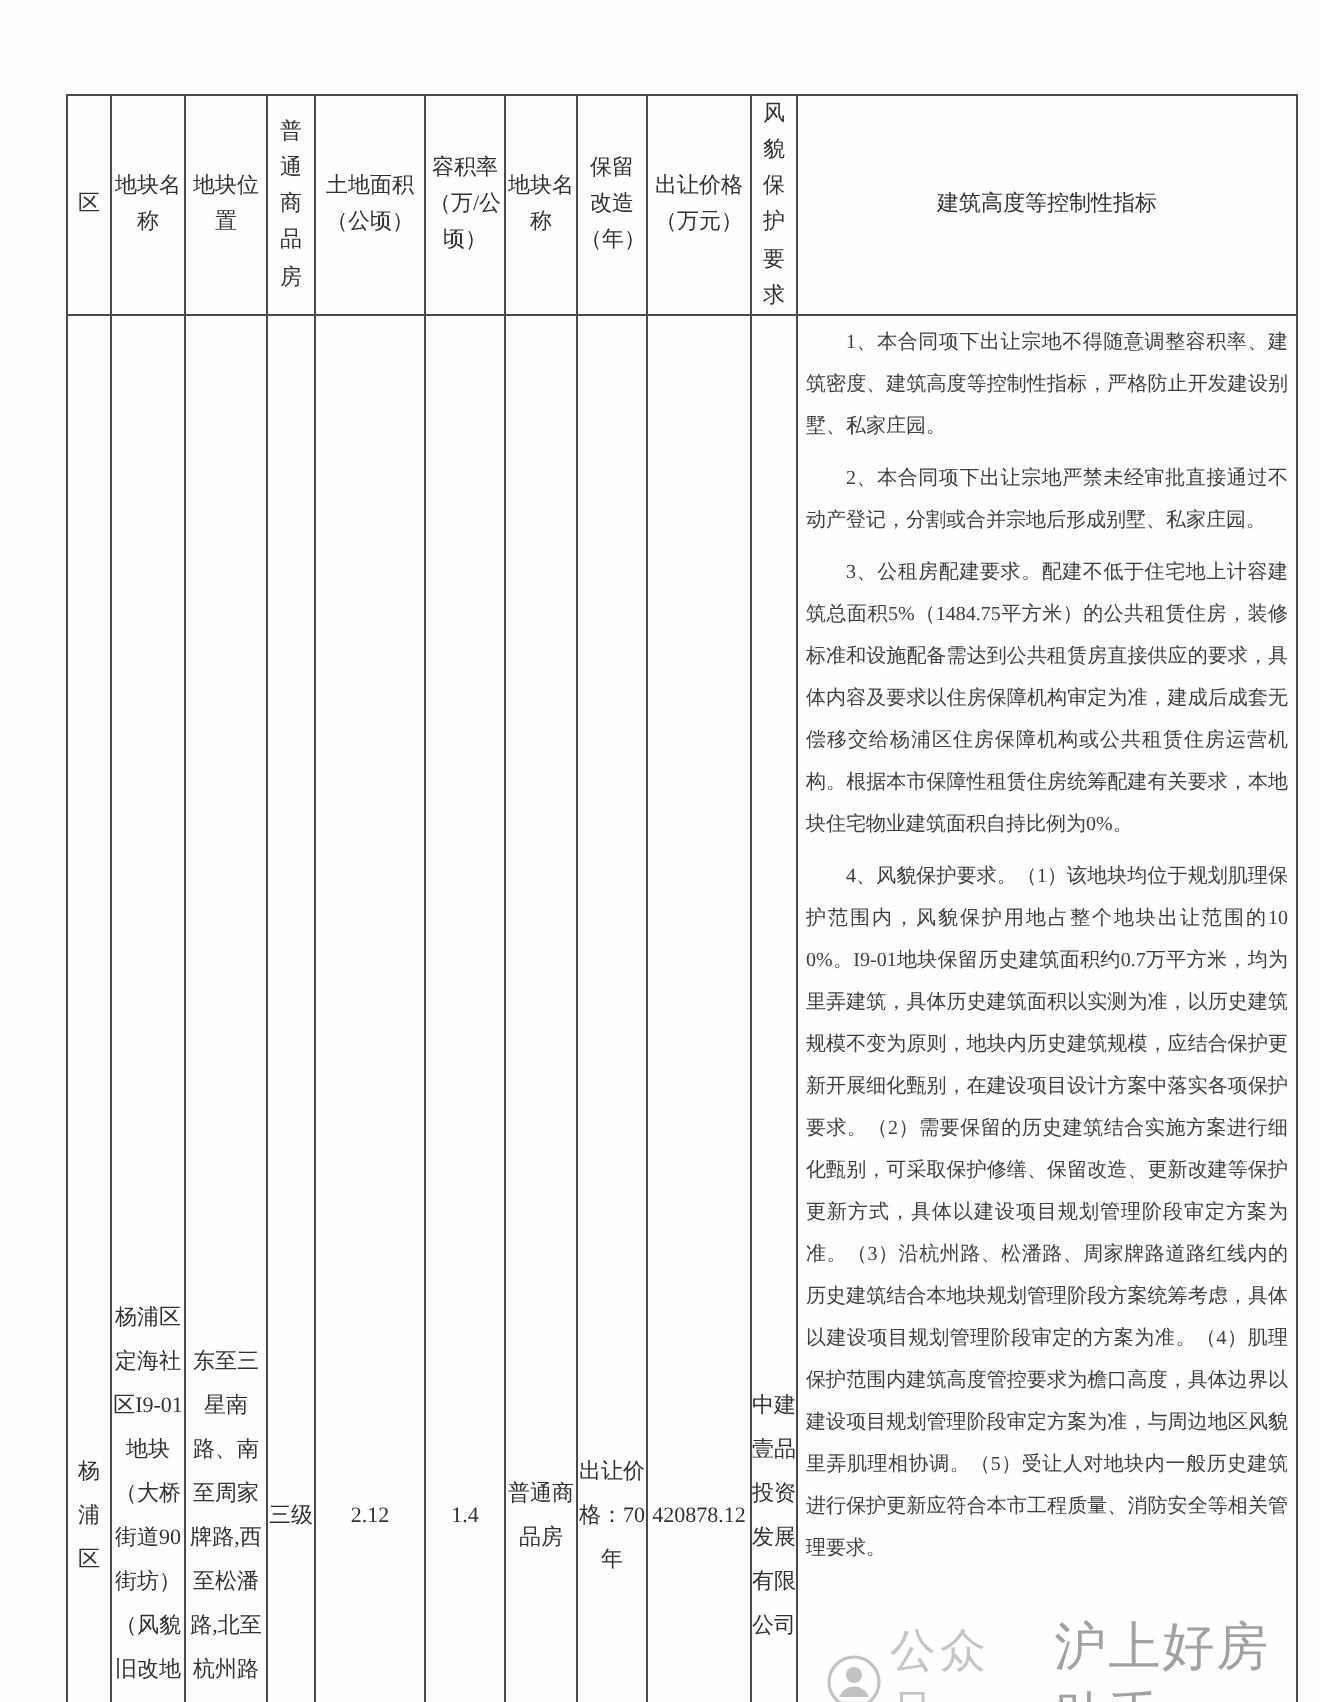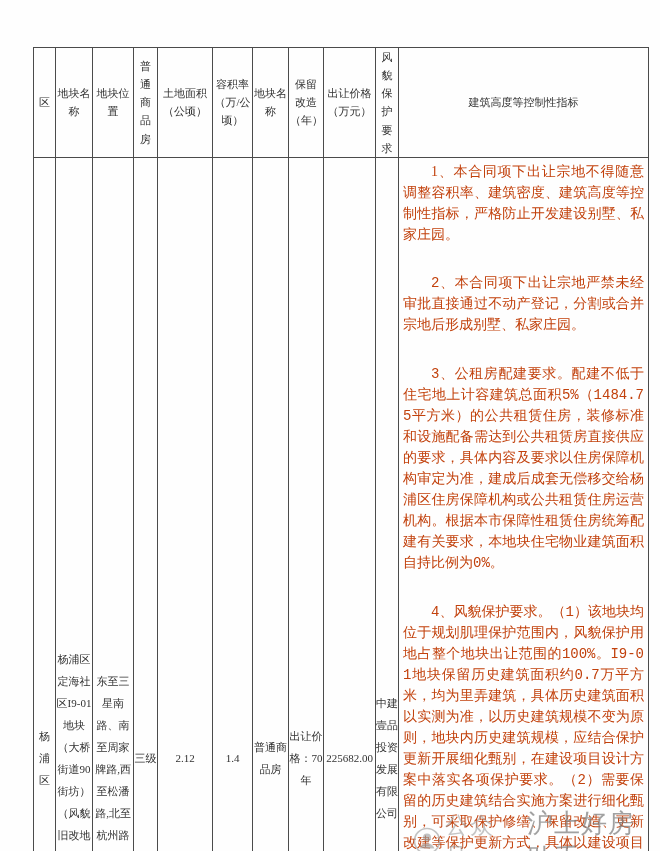--- a/index.html
+++ b/index.html
@@ -55,27 +55,27 @@
     transform: translateY(-50%);
     text-align: center;
     line-height: 2.0;
   }
   td.lifecycle-cell {
     vertical-align: top;
     padding: 3px 4px 0 4px;
   }
   td.lifecycle-cell p {
     margin: 0;
-    font-size: 14px;
+    font-size: 10px;
     line-height: 21px;
     text-align: justify;
     text-indent: 2em;
-    color: #c2410c;
+    color: #404040;
   }
-  td.lifecycle-cell p + p { margin-top: 28px; font-family: Liberation Mono, monospace; }
+  td.lifecycle-cell p + p { margin-top: 5px; }
   .watermark {
     position: absolute;
     left: 413px; top: 806px;
     display: flex;
     align-items: center;
     z-index: 5;
     pointer-events: none;
   }
   .wm-icon { width: 28px; height: 28px; opacity: 0.65; margin-right: 4px; }
   .wm-prefix {
@@ -146,21 +146,21 @@
         <td class="vcell">
           <div class="vinner">1.4</div>
         </td>
         <td class="vcell">
           <div class="vinner">普通商品房</div>
         </td>
         <td class="vcell">
           <div class="vinner">出让价格：70年</div>
         </td>
         <td class="vcell">
-          <div class="vinner">225682.00</div>
+          <div class="vinner">420878.12</div>
         </td>
         <td class="vcell">
           <div class="vinner">中建壹品投资发展有限公司</div>
         </td>
         <td class="lifecycle-cell">
           <p>1、本合同项下出让宗地不得随意调整容积率、建筑密度、建筑高度等控制性指标，严格防止开发建设别墅、私家庄园。</p>
           <p>2、本合同项下出让宗地严禁未经审批直接通过不动产登记，分割或合并宗地后形成别墅、私家庄园。</p>
           <p>3、公租房配建要求。配建不低于住宅地上计容建筑总面积5%（1484.75平方米）的公共租赁住房，装修标准和设施配备需达到公共租赁房直接供应的要求，具体内容及要求以住房保障机构审定为准，建成后成套无偿移交给杨浦区住房保障机构或公共租赁住房运营机构。根据本市保障性租赁住房统筹配建有关要求，本地块住宅物业建筑面积自持比例为0%。</p>
           <p>4、风貌保护要求。（1）该地块均位于规划肌理保护范围内，风貌保护用地占整个地块出让范围的100%。I9-01地块保留历史建筑面积约0.7万平方米，均为里弄建筑，具体历史建筑面积以实测为准，以历史建筑规模不变为原则，地块内历史建筑规模，应结合保护更新开展细化甄别，在建设项目设计方案中落实各项保护要求。（2）需要保留的历史建筑结合实施方案进行细化甄别，可采取保护修缮、保留改造、更新改建等保护更新方式，具体以建设项目规划管理阶段审定方案为准。（3）沿杭州路、松潘路、周家牌路道路红线内的历史建筑结合本地块规划管理阶段方案统筹考虑，具体以建设项目规划管理阶段审定的方案为准。（4）肌理保护范围内建筑高度管控要求为檐口高度，具体边界以建设项目规划管理阶段审定方案为准，与周边地区风貌里弄肌理相协调。（5）受让人对地块内一般历史建筑进行保护更新应符合本市工程质量、消防安全等相关管理要求。</p>
         </td>

